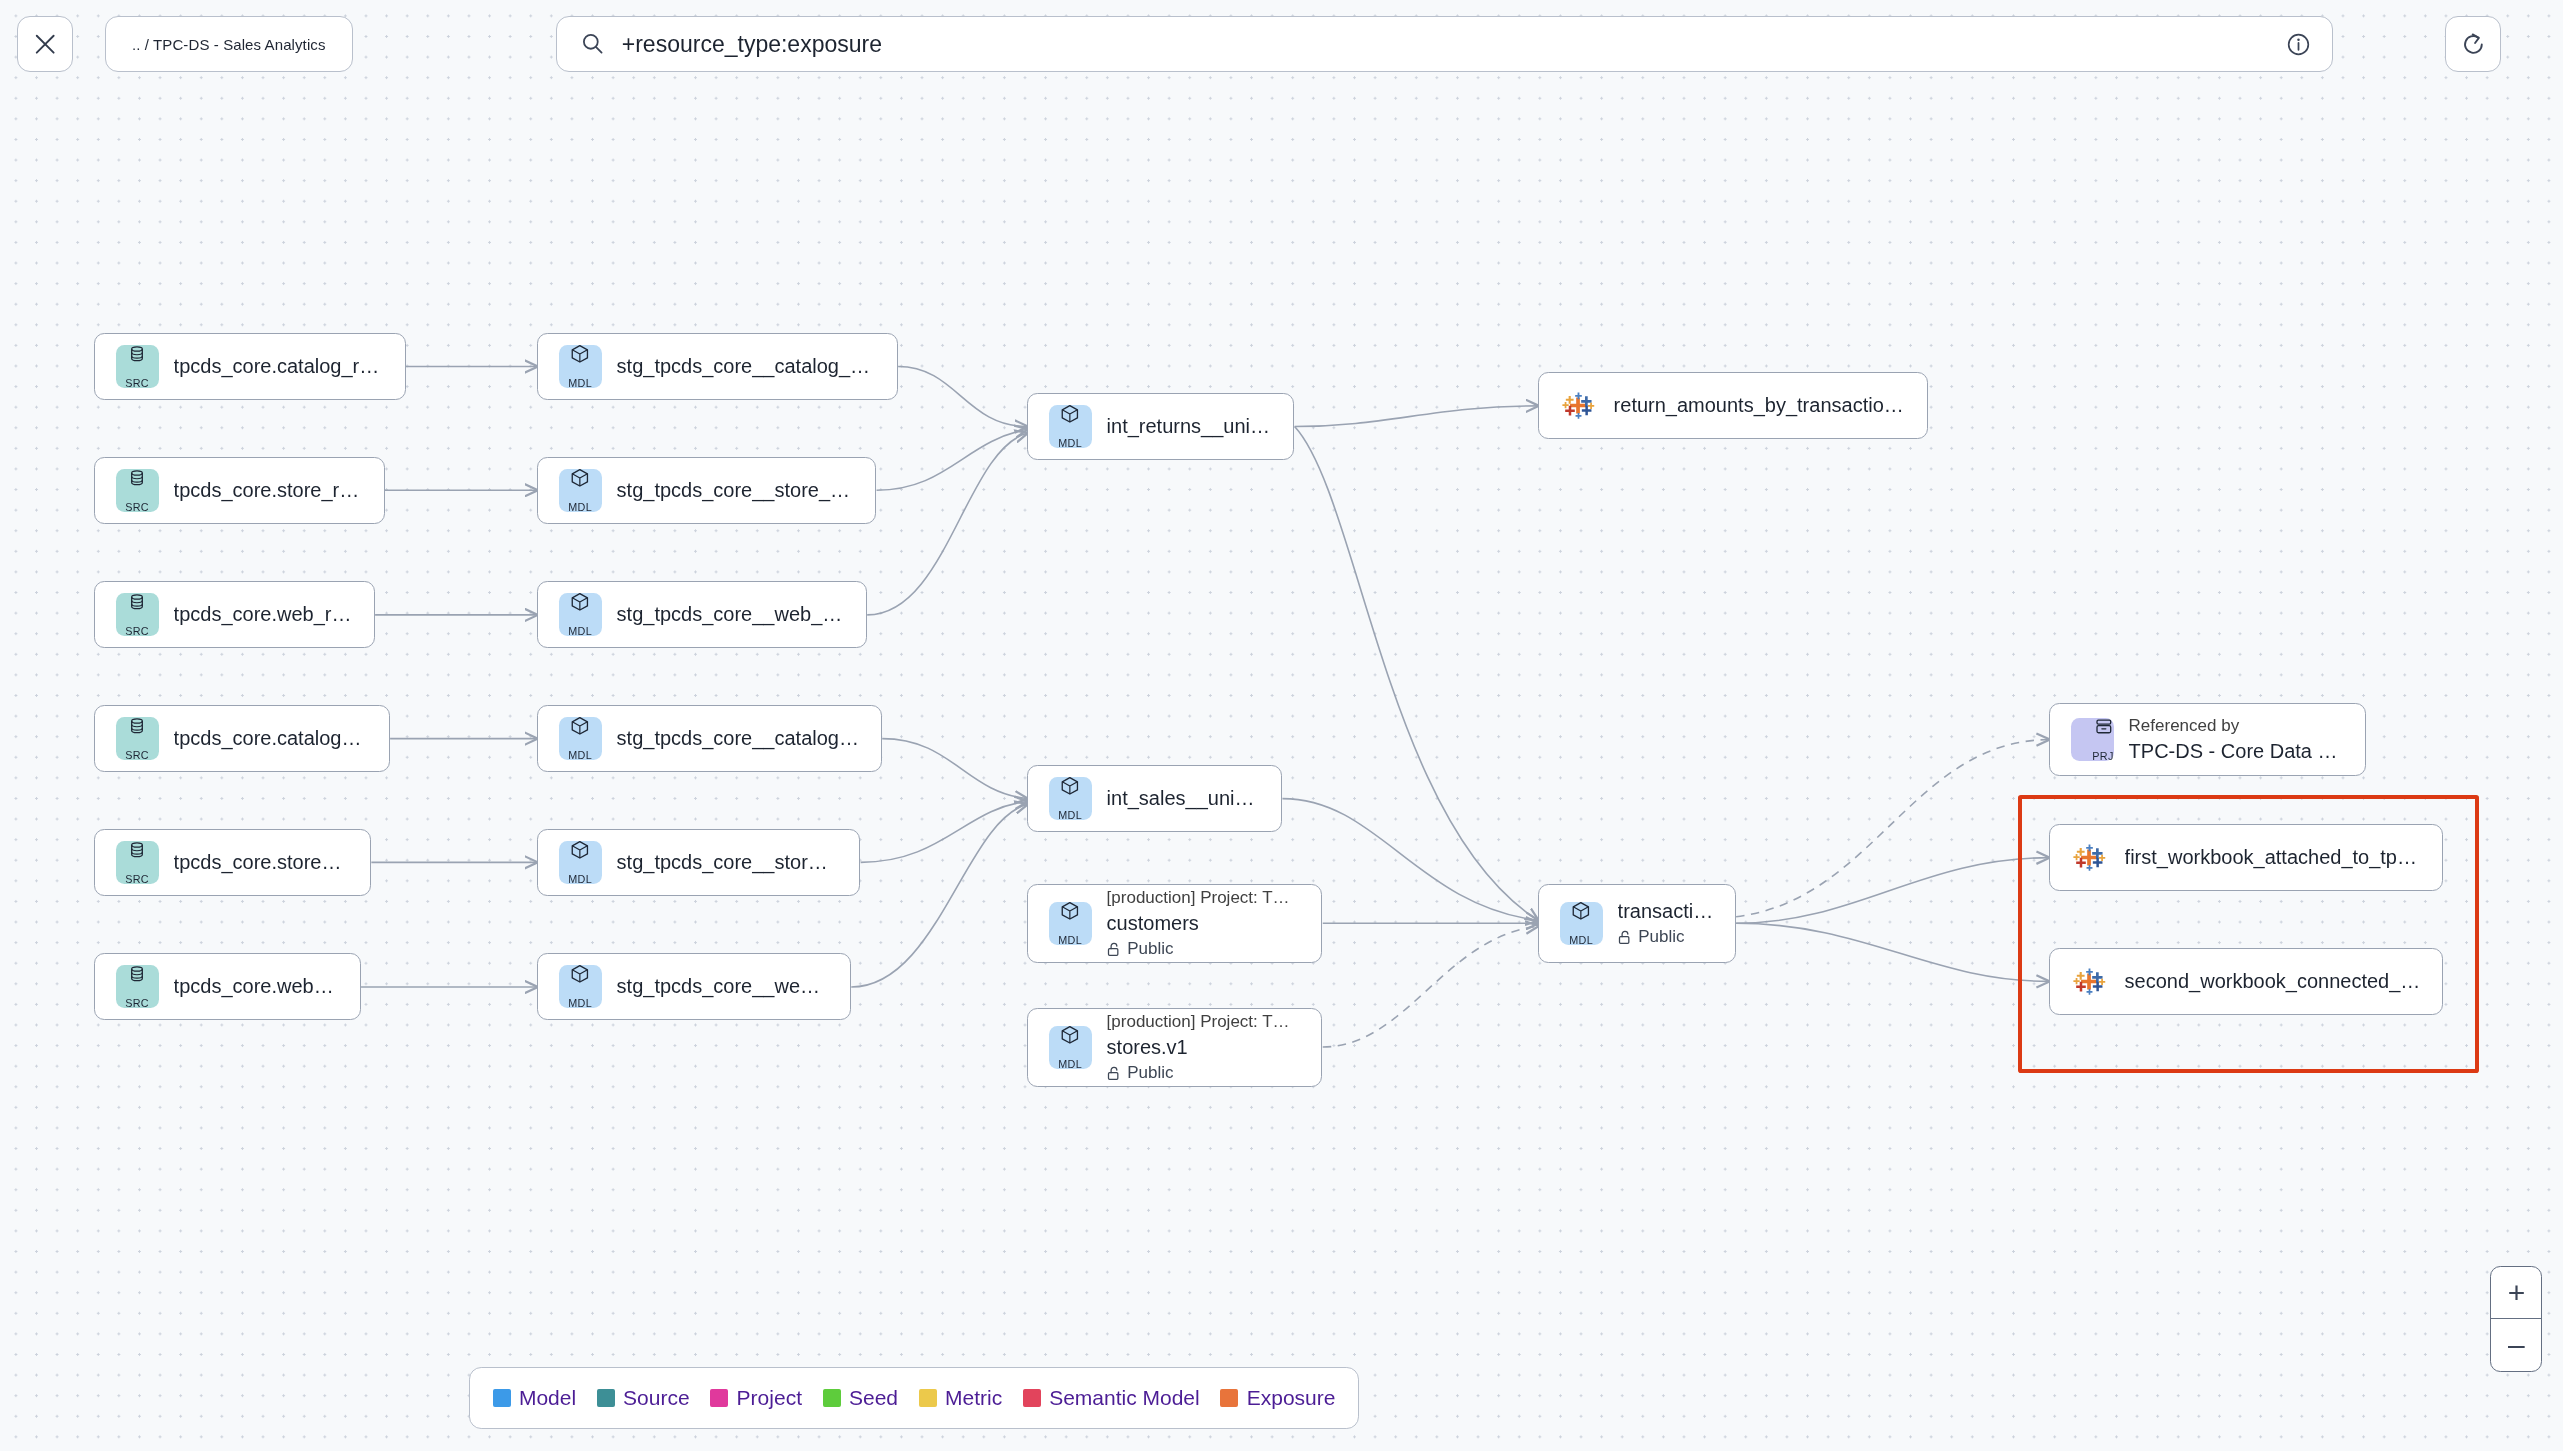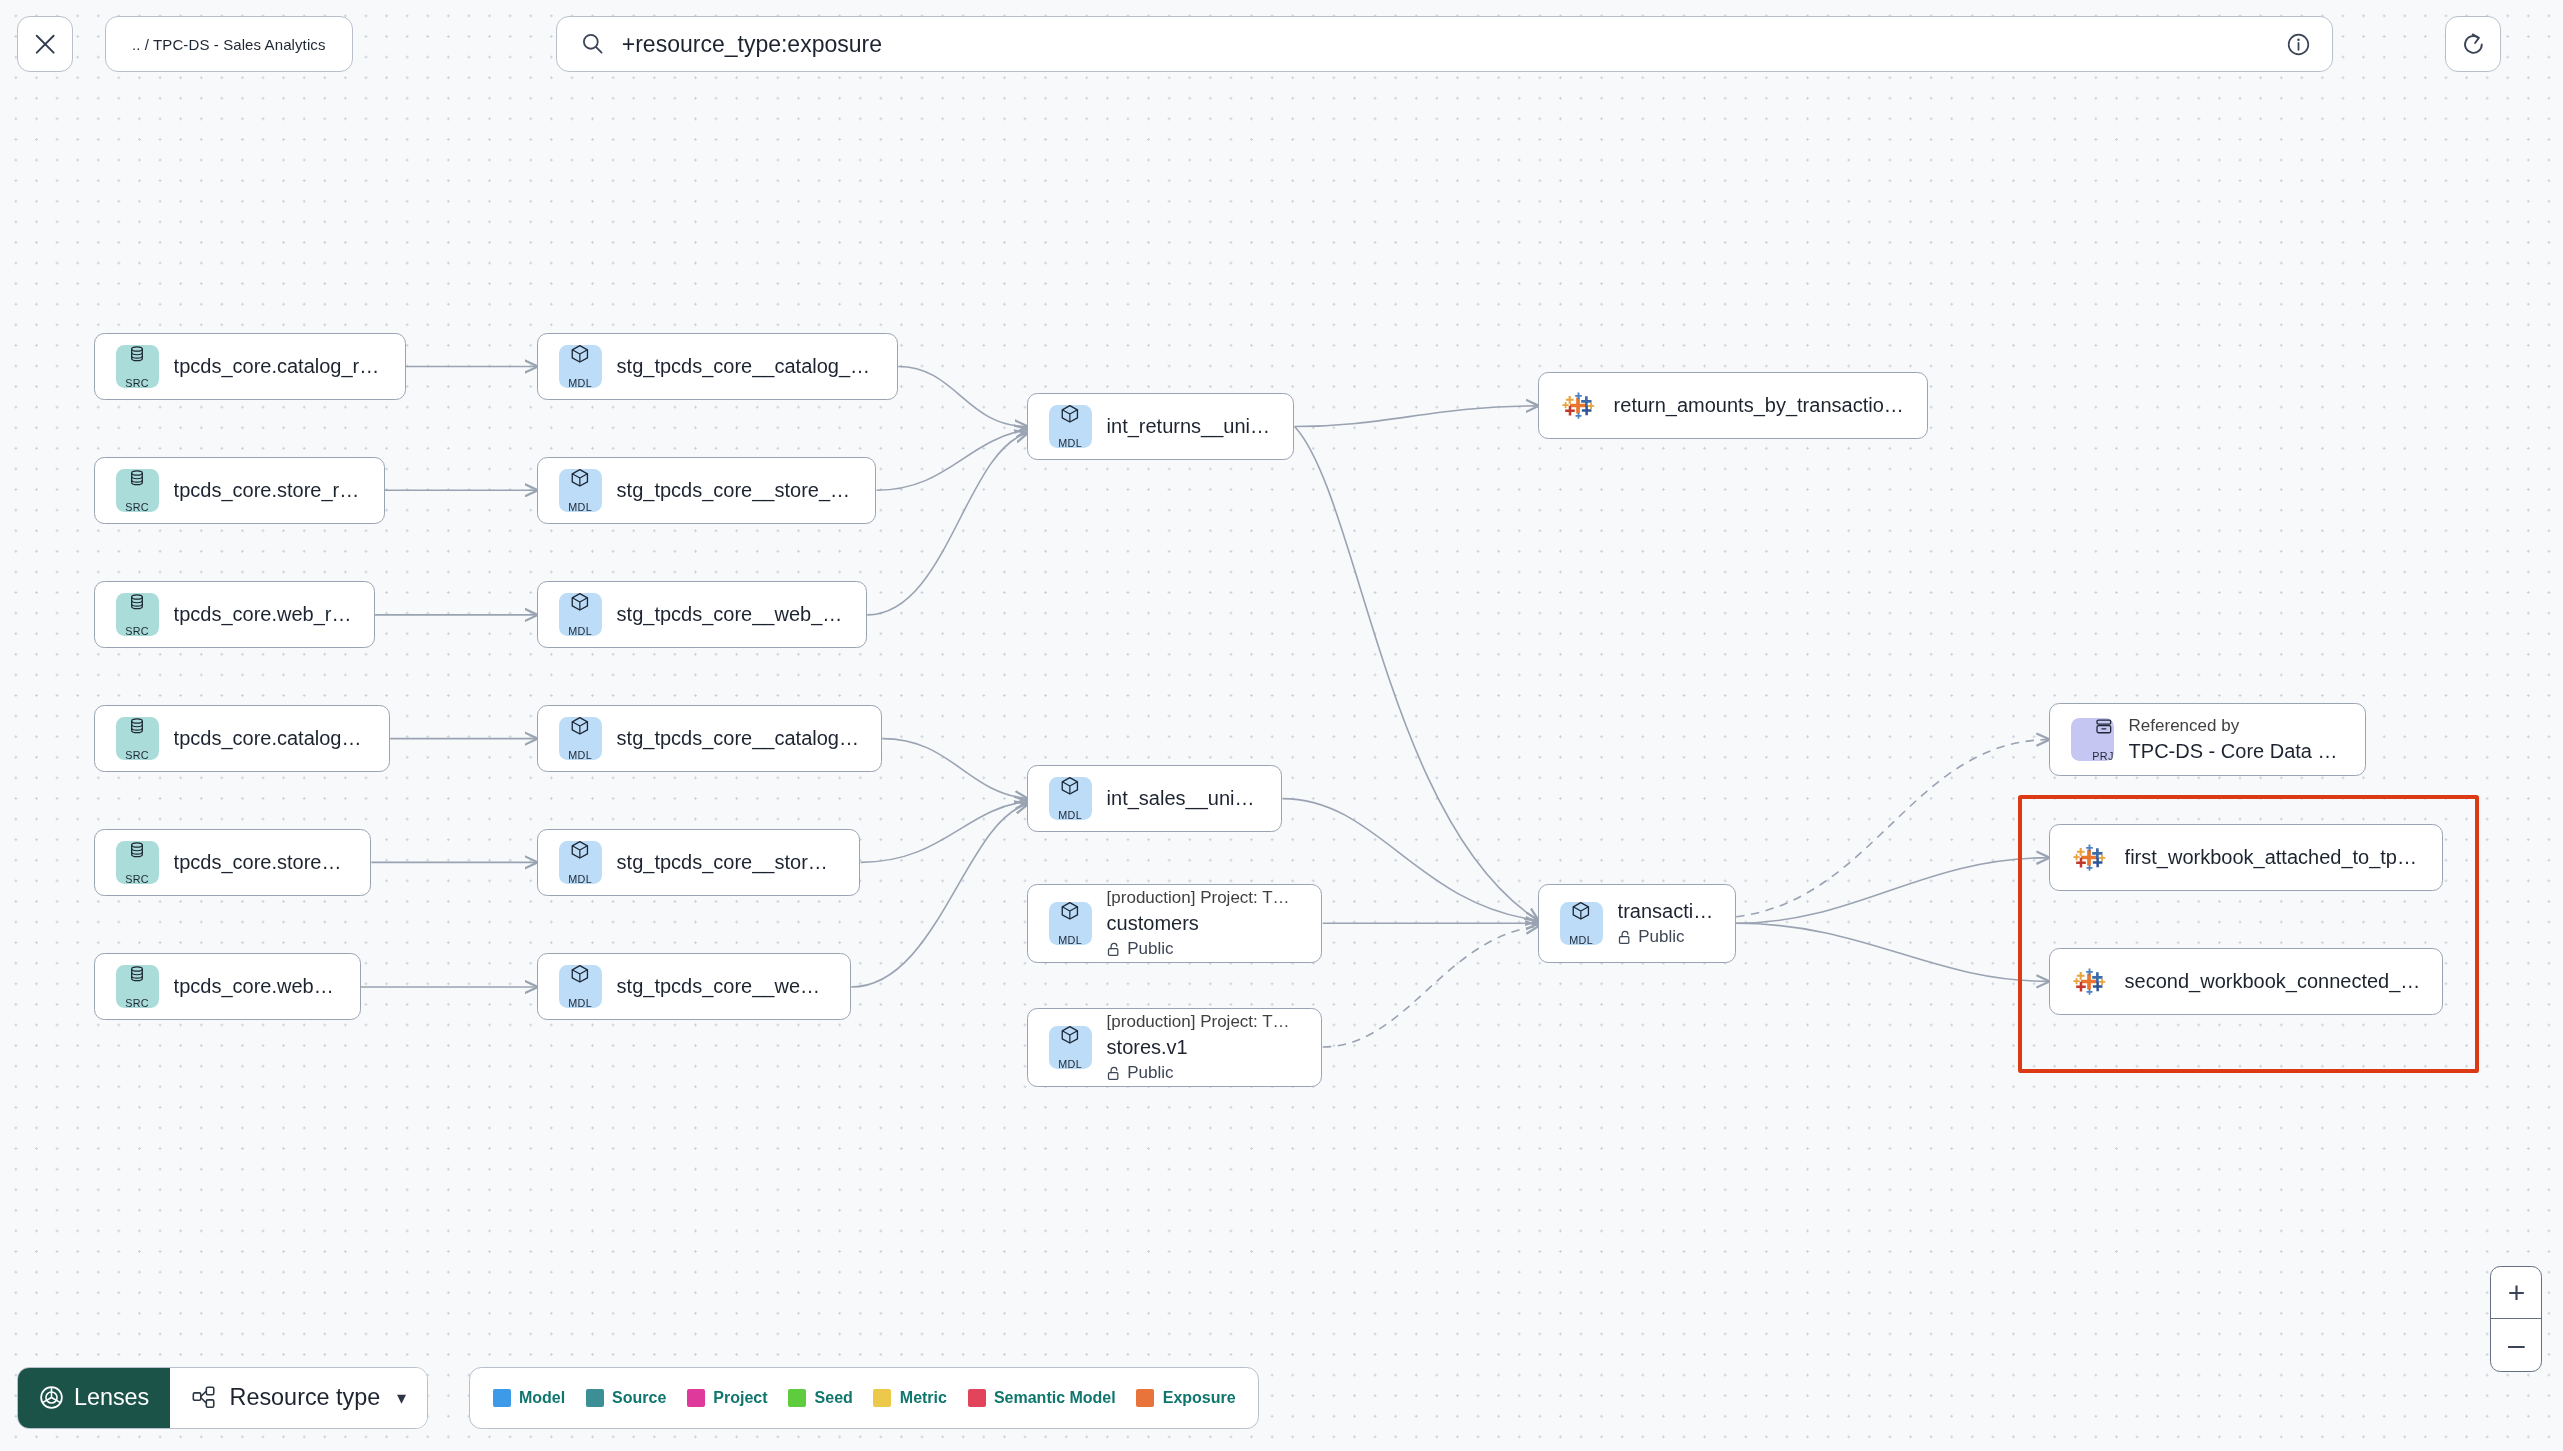--- a/index.html
+++ b/index.html
@@ -137,21 +137,21 @@
     padding: 0 20.6px; font-size: 23.4px; cursor: pointer;
   }
   #chev { font-size: 18px; color: #2c3542; margin-left: 3.7px; }
   #legend {
     position: absolute; left: 469px; top: 20.6px; height: 62px;
     background: #ffffff; border: 1.5px solid #b9c0cc; border-radius: 12.2px;
     display: flex; align-items: center; gap: 20.6px; padding: 0 22.5px;
   }
   .legend-item { display: flex; align-items: center; gap: 8.4px; }
   .legend-swatch { width: 18px; height: 18px; border-radius: 1.9px; flex: 0 0 auto; }
-  .legend-label { font-size: 16px; color: #0f766e; white-space: nowrap; font-weight: bold; }
+  .legend-label { font-size: 21px; color: #4c1d95; white-space: nowrap; }
 </style>
 </head>
 <body>
 
 <div id="canvas">
   <svg id="edges" viewBox="0 0 2734 1548">
     <defs>
       <marker id="arw" markerWidth="9" markerHeight="9" refX="8" refY="4.5" orient="auto">
         <path d="M0,0.6 L8.4,4.5 L0,8.4" fill="none" stroke="#9aa3b2" stroke-width="1.4"></path>
       </marker>
@@ -572,44 +572,20 @@
     </svg>
   </div>
 </div>
 
 <div id="zoom-controls">
   <div class="zb" id="zoom-in">+</div>
   <div class="zb" id="zoom-out">–</div>
 </div>
 
 <div id="bottombar">
-  <div id="lens-group">
-    <div id="lenses-btn">
-      <span style="display:flex;align-items:center;">
-        <svg width="25" height="25" viewBox="0 0 27 27">
-          <circle cx="13.5" cy="13.5" r="11.2" stroke="#ffffff" stroke-width="1.9" fill="none"></circle>
-          <path d="M13.5,2.3 L13.5,13.5 M23.2,19.1 L13.5,13.5 M3.8,19.1 L13.5,13.5" stroke="#ffffff" stroke-width="1.7" fill="none"></path>
-          <path d="M13.5,13.5 m-6,0 a6,6 0 1,0 12,0 a6,6 0 1,0 -12,0" stroke="#ffffff" stroke-width="1.7" fill="none"></path>
-        </svg>
-      </span>
-      <span>Lenses</span>
-    </div>
-    <div id="resource-type-btn">
-      <span style="display:flex;align-items:center;">
-        <svg width="26" height="26" viewBox="0 0 28 28">
-          <rect x="2.5" y="8.5" width="8" height="8" rx="1.6" stroke="#2c3542" stroke-width="1.7" fill="none"></rect>
-          <rect x="16.5" y="2.5" width="8" height="8" rx="1.6" stroke="#2c3542" stroke-width="1.7" fill="none"></rect>
-          <rect x="16.5" y="16" width="8" height="8" rx="1.6" stroke="#2c3542" stroke-width="1.7" fill="none"></rect>
-          <path d="M10.5,12.5 L16.5,6.5 M10.5,13.5 L16.5,19.5" stroke="#2c3542" stroke-width="1.6" fill="none"></path>
-        </svg>
-      </span>
-      <span>Resource type</span>
-      <span id="chev">▾</span>
-    </div>
-  </div>
 
   <div id="legend">
       <div class="legend-item">
         <span class="legend-swatch" style="background:#3c9ae8"></span>
                  <span class="legend-label">Model</span>
       </div>
       <div class="legend-item">
         <span class="legend-swatch" style="background:#3d8f96"></span>
                  <span class="legend-label">Source</span>
       </div>

